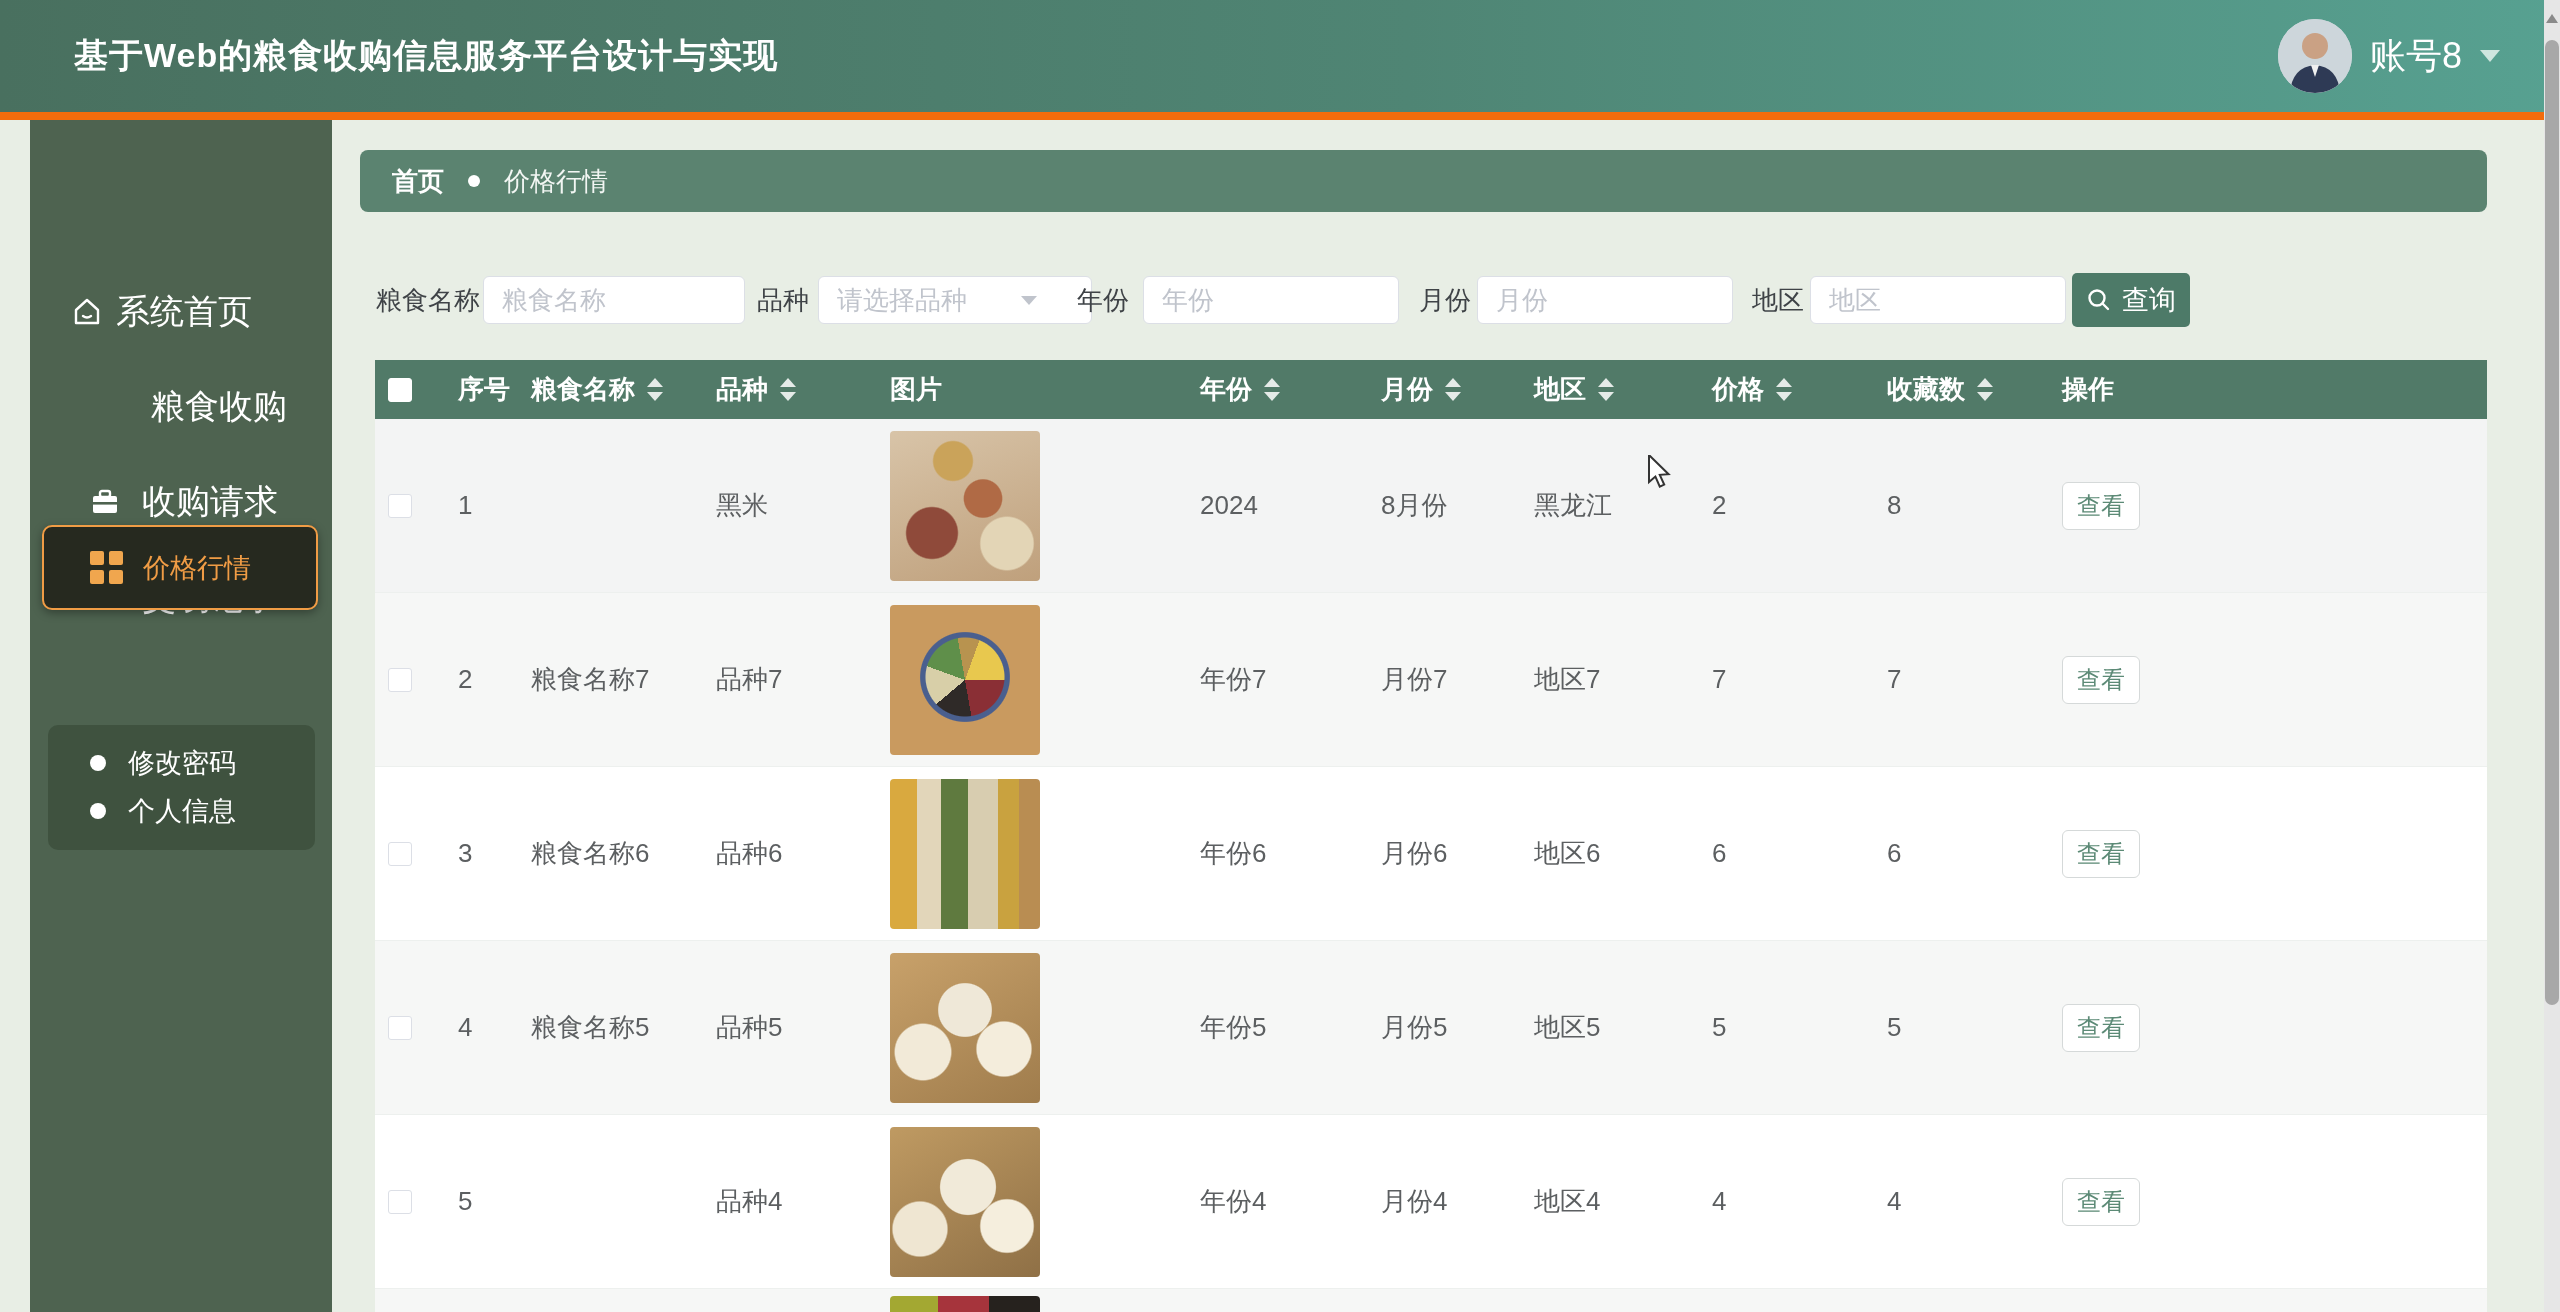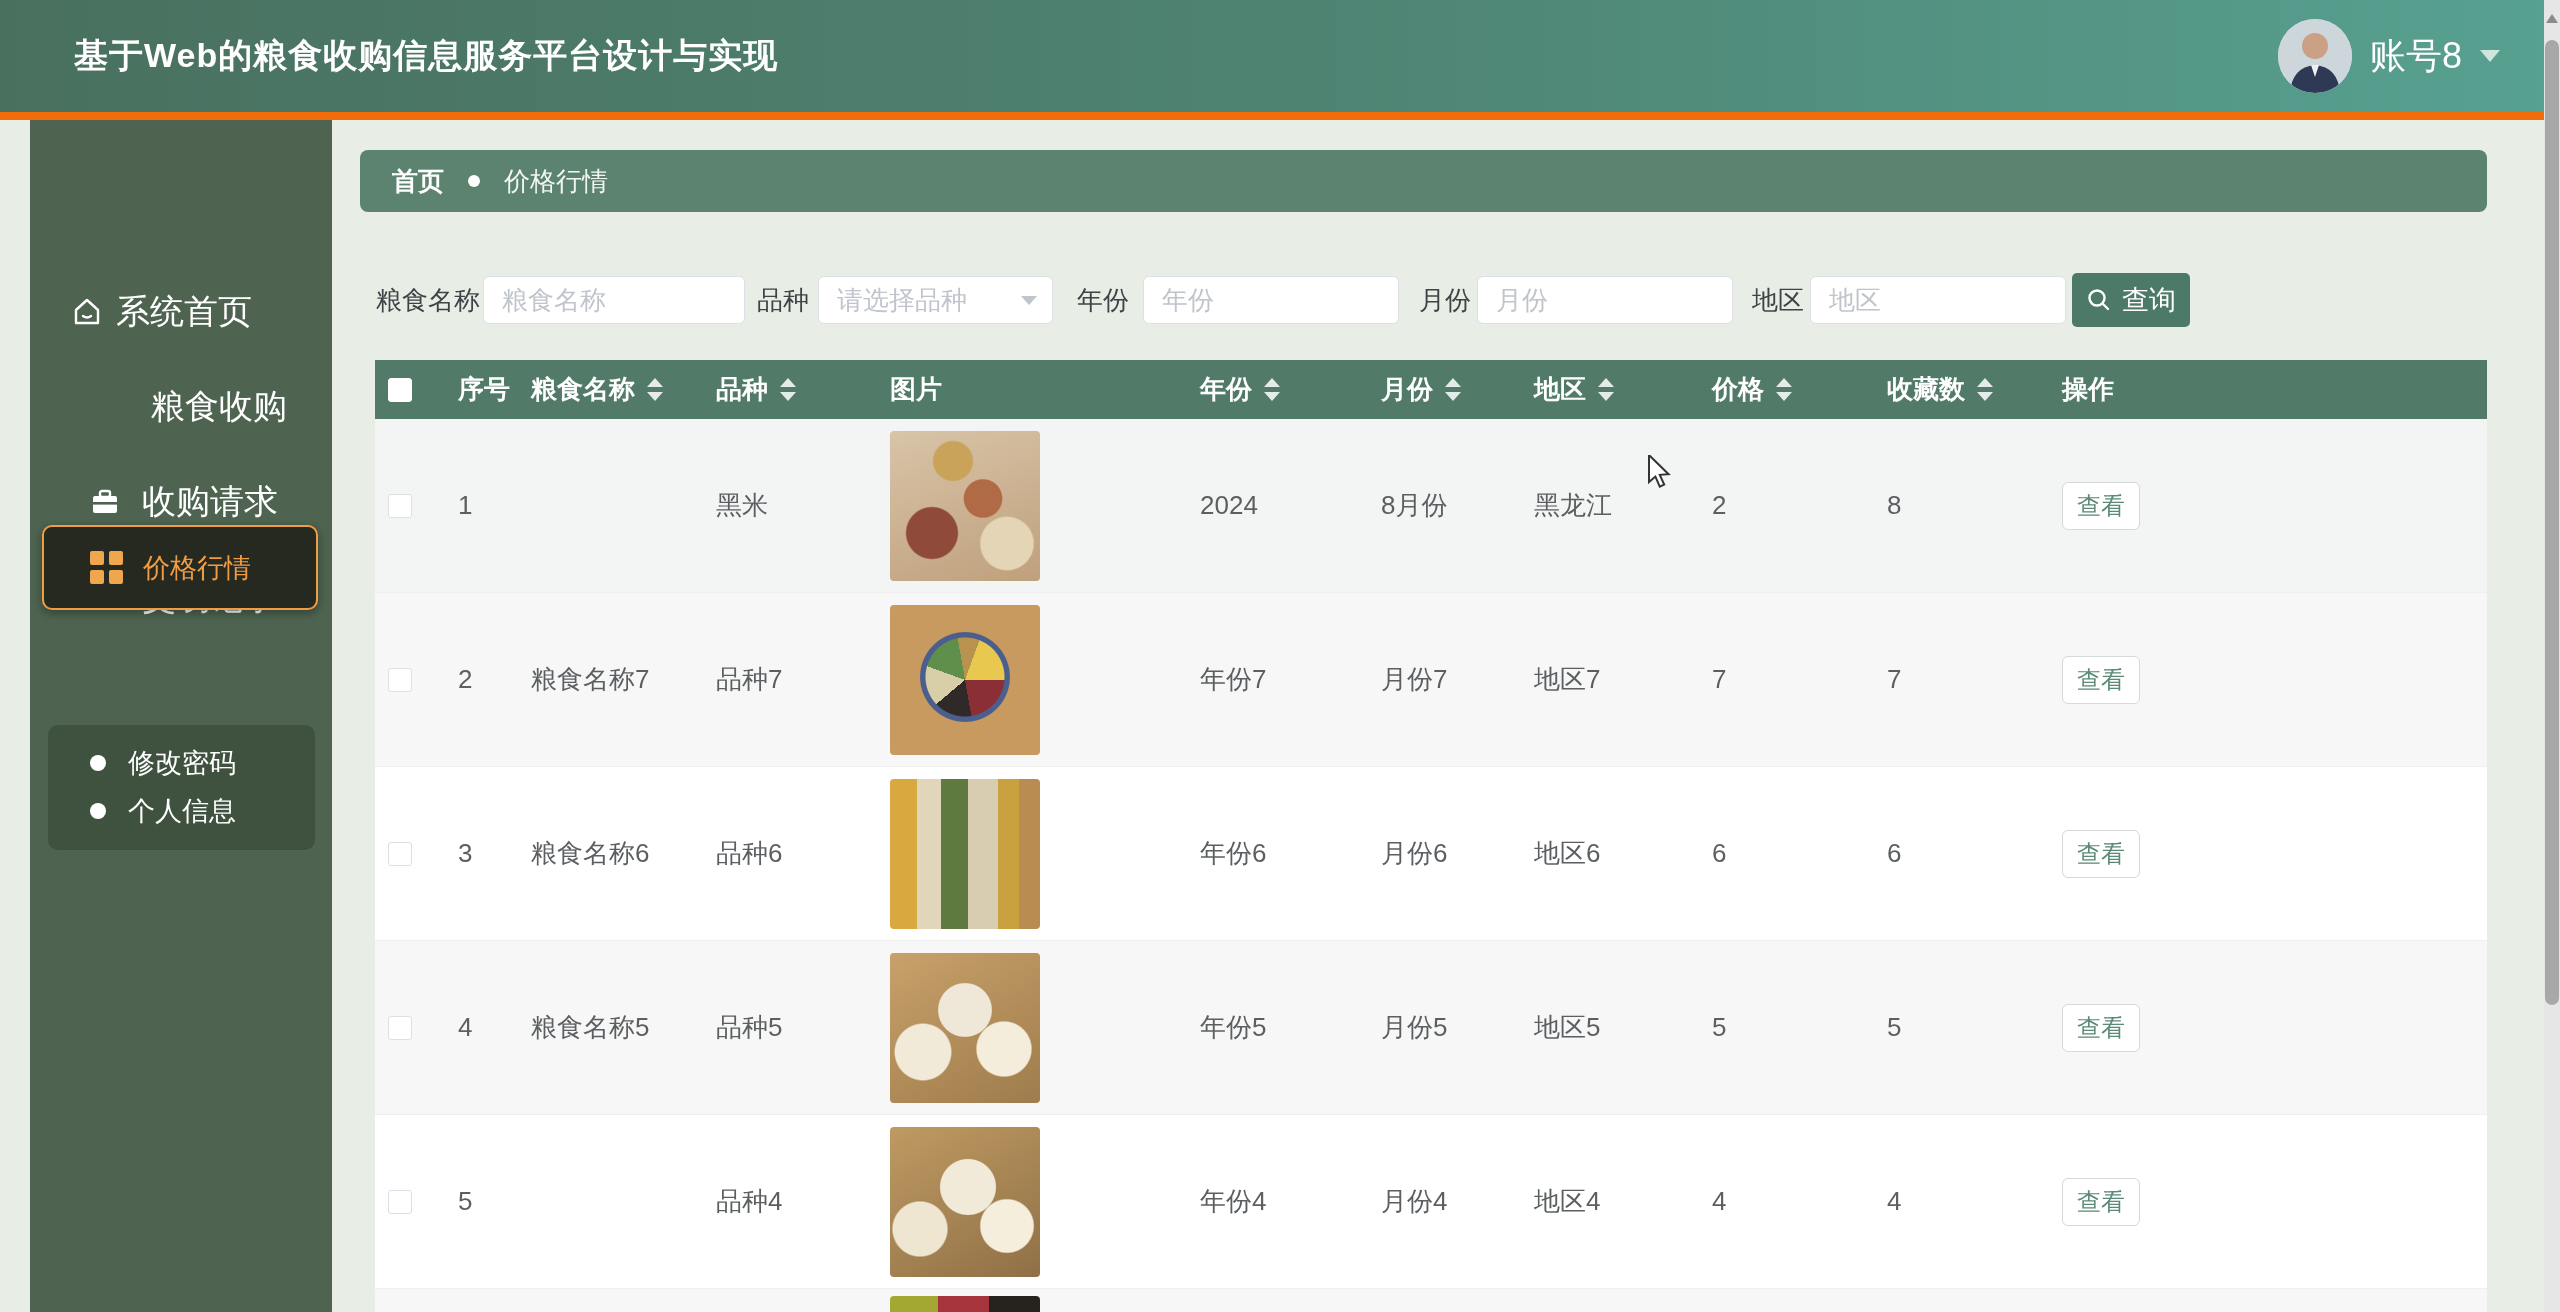--- a/index.html
+++ b/index.html
@@ -46,21 +46,21 @@
   .bc-home{font-weight:bold;cursor:pointer;}
   .bc-dot{width:12px;height:12px;border-radius:50%;background:#fff;}
   .bc-current{color:#f2f6f3;}
   
   .filter-label{position:absolute;top:276px;height:48px;line-height:48px;font-size:26px;color:#3f4347;}
   .f-input{position:absolute;top:276px;height:48px;width:256px;box-sizing:border-box;
     border:1px solid #dcdfe6;border-radius:6px;background:#fff;font-size:26px;color:#333;
     padding:0 18px;outline:none;font-family:inherit;}
   .f-input::placeholder{color:#c0c4cc;}
   .select-wrap{position:absolute;left:818px;top:276px;width:235px;height:48px;}
-  .select-wrap .f-input{position:absolute;left:0;top:0;width:235px;}
+  .select-wrap .f-input{position:absolute;left:0;top:0;width:274px;}
   .select-arrow{position:absolute;right:16px;top:20px;width:0;height:0;border-left:8px solid transparent;border-right:8px solid transparent;border-top:9px solid #c0c4cc;pointer-events:none;}
   .search-btn{position:absolute;left:2072px;top:273px;width:118px;height:54px;background:#4d7a68;border:none;border-radius:5px;
     color:#fff;font-size:27px;display:flex;align-items:center;justify-content:center;gap:10px;cursor:pointer;font-family:inherit;}
   
   .data-table{position:absolute;left:375px;top:360px;width:2112px;height:952px;background:#fff;}
   .t-header{position:relative;width:2112px;height:59px;background:#517a68;color:#fff;font-weight:bold;}
   .t-row{position:relative;width:2112px;border-bottom:1px solid #edf0ee;box-sizing:border-box;height:174px;background:#fff;color:#5c5f61;}
   .t-row.hover{background:#f3f4f4;}
   .t-row.stripe{background:#f6f7f6;}
   .t-row.partial{height:23px;border-bottom:none;overflow:hidden;}

